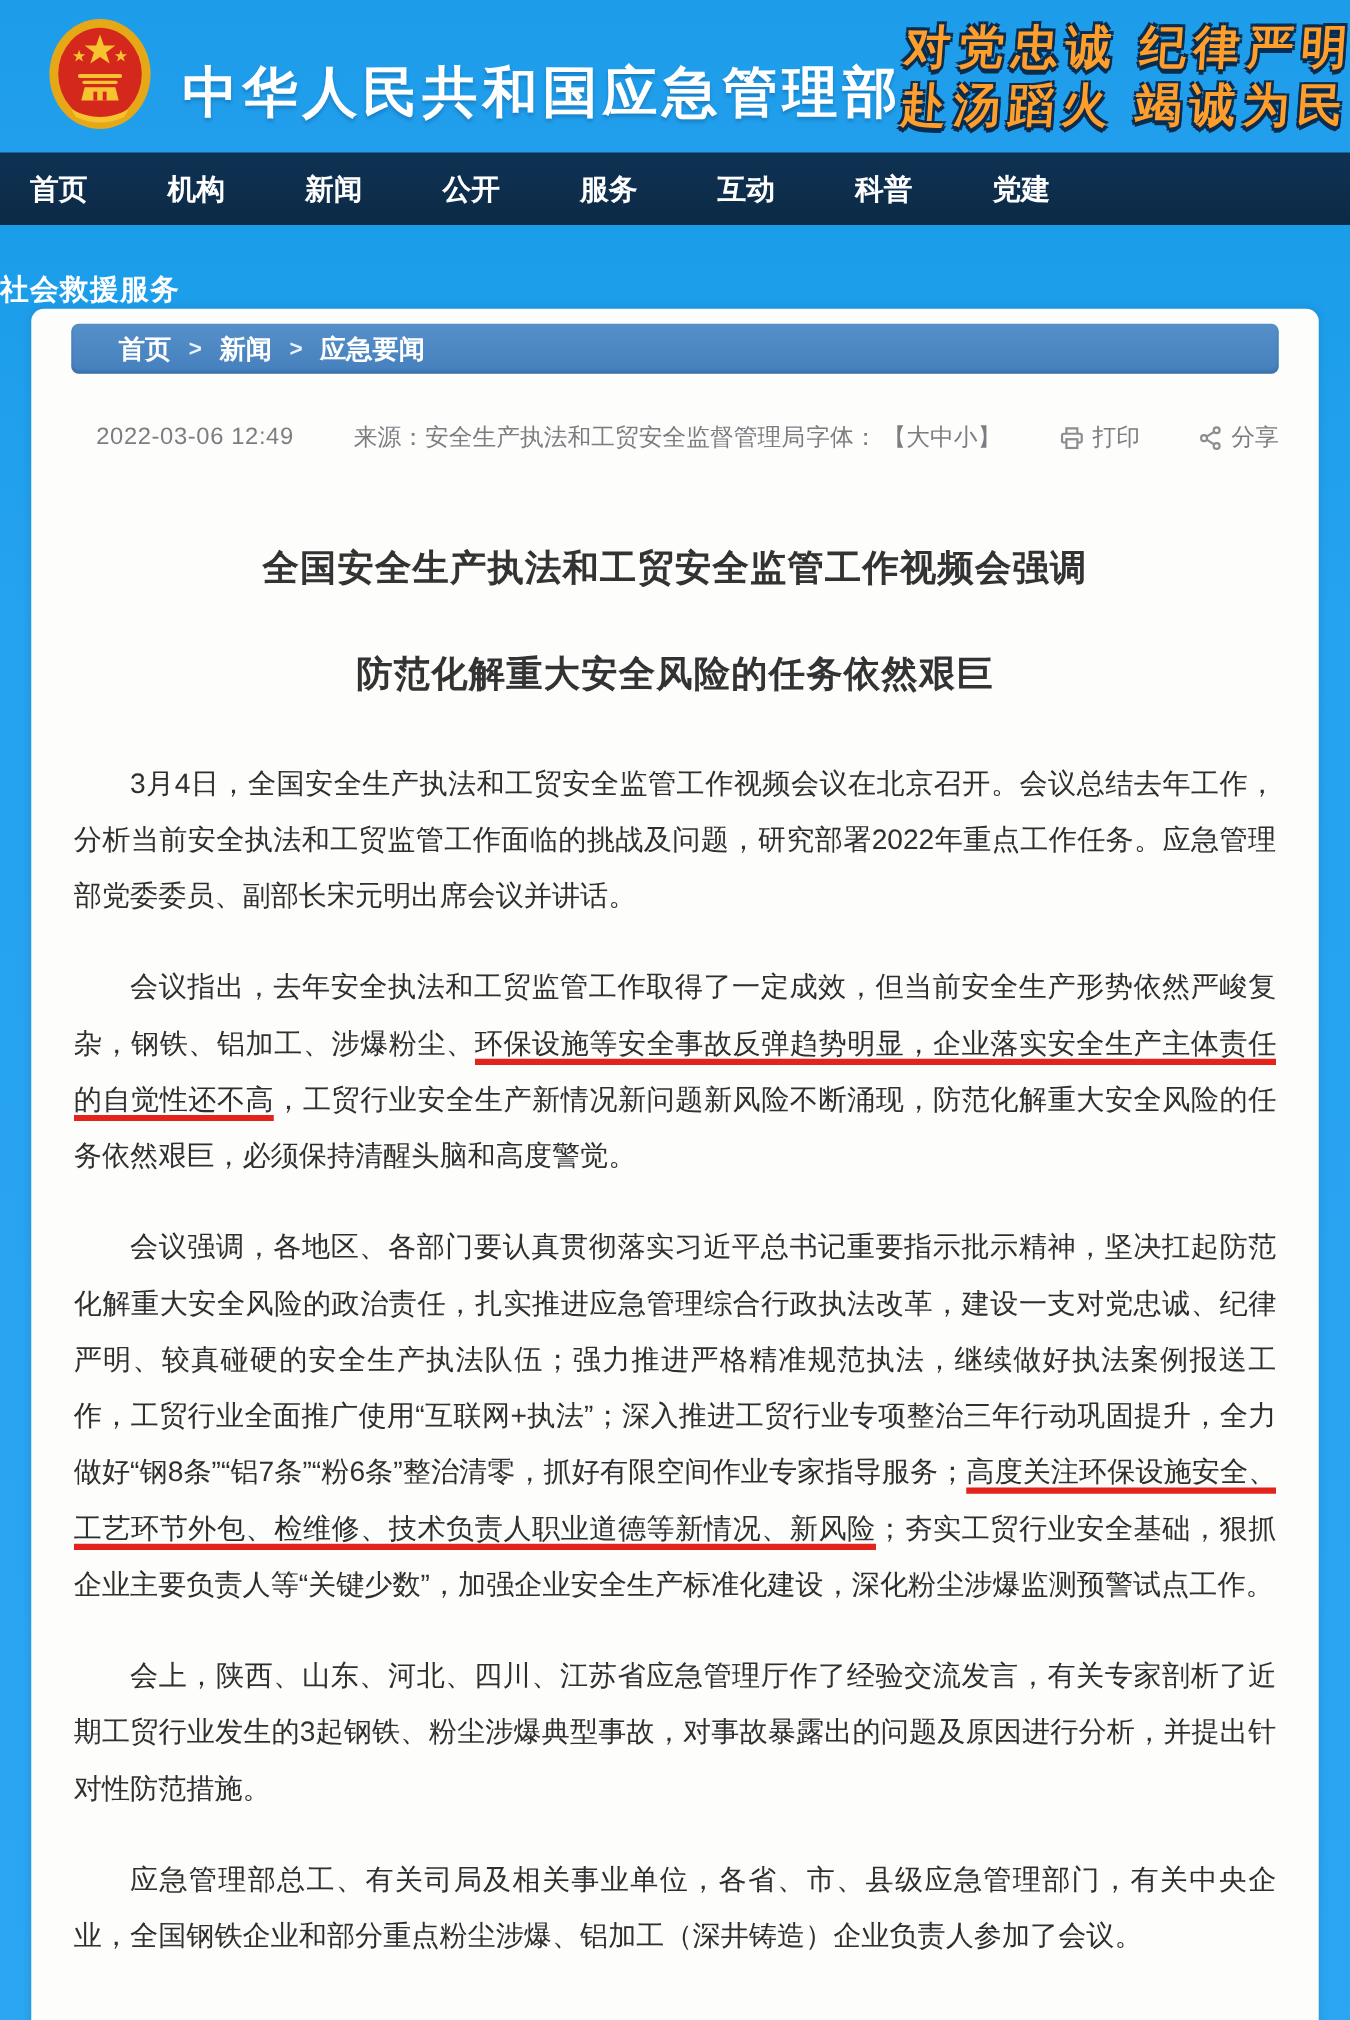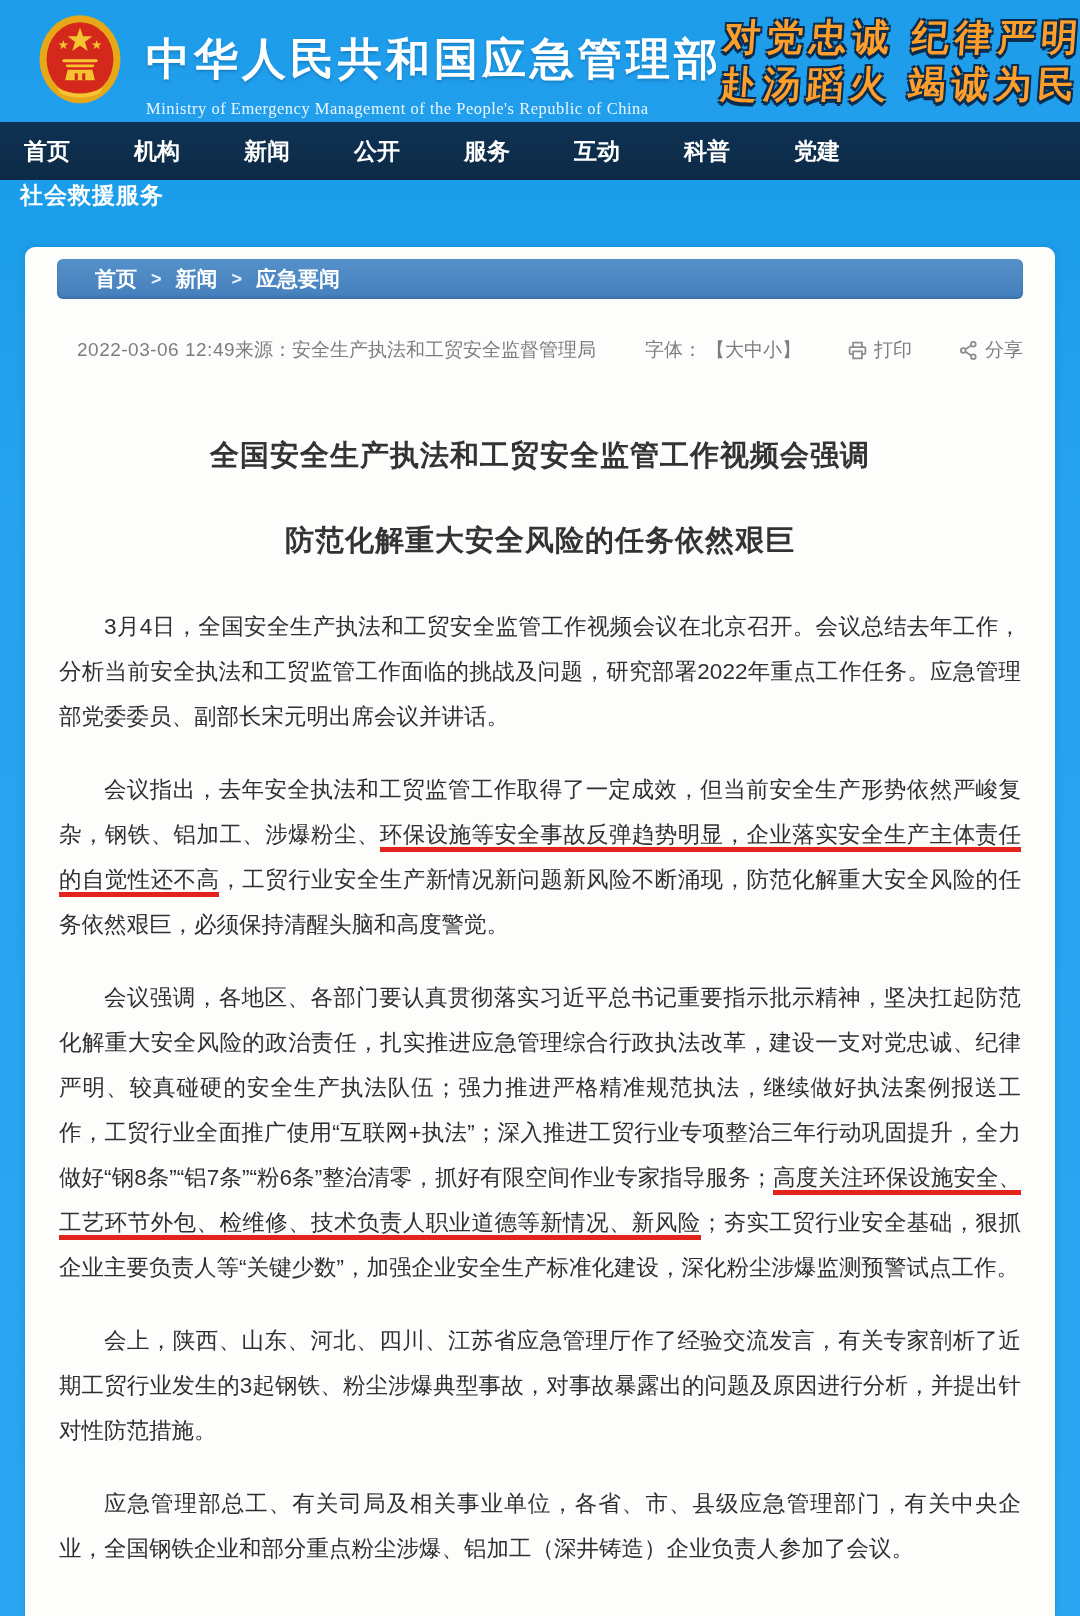--- a/index.html
+++ b/index.html
@@ -21,39 +21,39 @@
     text-shadow:-2px -2px 0 #0a2c4e, 2px -2px 0 #0a2c4e, -2px 2px 0 #0a2c4e,
       2px 2px 0 #0a2c4e, 0 4px 0 #0a2c4e; }
 
   
   .mainnav { height:58px; background:linear-gradient(180deg,#0f3254,#0c2a45);
     display:flex; align-items:center; gap:64px; padding-left:24px; }
   .mainnav .nav-item { color:#fff; font-size:23px; font-weight:700; cursor:pointer;
     white-space:nowrap; }
 
   
-  .subnav { height:67px; display:flex; align-items:flex-start; padding-left:20px; }
+  .subnav { height:67px; display:flex; align-items:flex-end; }
   .subnav-label { color:#fff; font-size:23px; font-weight:700; letter-spacing:1px; }
 
   
   .card { margin:0 25px; background:#fdfdfc; border-radius:10px 10px 0 0;
     min-height:1369px; padding:12px 32px 40px; box-shadow:0 0 8px rgba(0,50,90,.15); }
 
   
   .crumb-bar { height:40px; background:linear-gradient(180deg,#5590c9,#4580bd);
     border-radius:6px; display:flex; align-items:center; padding-left:38px;
     box-shadow:inset 0 -2px 3px rgba(0,30,70,.18); }
   .crumb-item { color:#fff; font-size:21px; font-weight:700; cursor:pointer; }
   .crumb-sep { color:#eaf3ff; font-size:18px; font-weight:700; margin:0 14px; }
 
   
   .meta { display:flex; align-items:center; margin:38px 0 0 20px; color:#7b7d80;
     font-size:19px; }
   .meta .date { letter-spacing:.5px; }
-  .meta .source { }
+  .meta .source { margin-left:48px; }
   .meta .spacer { flex:1; }
   .meta .font-widget { display:flex; align-items:flex-end; }
   .meta .font-options { cursor:pointer; margin-left:4px; }
   .meta .tool { display:flex; align-items:center; gap:6px; margin-left:46px;
     cursor:pointer; }
   .meta svg { display:block; }
 
   
   .titles { margin-top:72px; text-align:center; color:#333; }
   .titles h1 { font-size:29px; font-weight:800; line-height:1.4; margin-bottom:44px;
@@ -79,21 +79,20 @@
     <polygon fill="#f7c431" points="69,30 70.4,34 74.6,34 71.2,36.6 72.5,40.6 69,38.2 65.5,40.6 66.8,36.6 63.4,34 67.6,34"></polygon>
     <rect x="30" y="52" width="40" height="3.5" rx="1.5" fill="#f7c431"></rect>
     <rect x="34" y="58" width="32" height="3" rx="1.5" fill="#f7c431"></rect>
     <path d="M36 64 h28 l3 12 h-34 z" fill="#f7c431"></path>
     <rect x="44" y="68" width="3.5" height="8" fill="#d5281c"></rect>
     <rect x="52.5" y="68" width="3.5" height="8" fill="#d5281c"></rect>
     <path d="M24 84 q26 14 52 0 l-4 7 q-22 10 -44 0 z" fill="#f7c431"></path>
   </svg>
   <div class="brand">
     <div class="brand-cn">中华人民共和国应急管理部</div>
-    <div class="brand-en">Ministry of Emergency Management of the People's Republic of China</div>
   </div>
   <div class="slogan">
     <div>对党忠诚 纪律严明</div>
     <div>赴汤蹈火 竭诚为民</div>
   </div>
 </div>
 
 <div class="mainnav">
   <span class="nav-item">首页</span>
   <span class="nav-item">机构</span>

